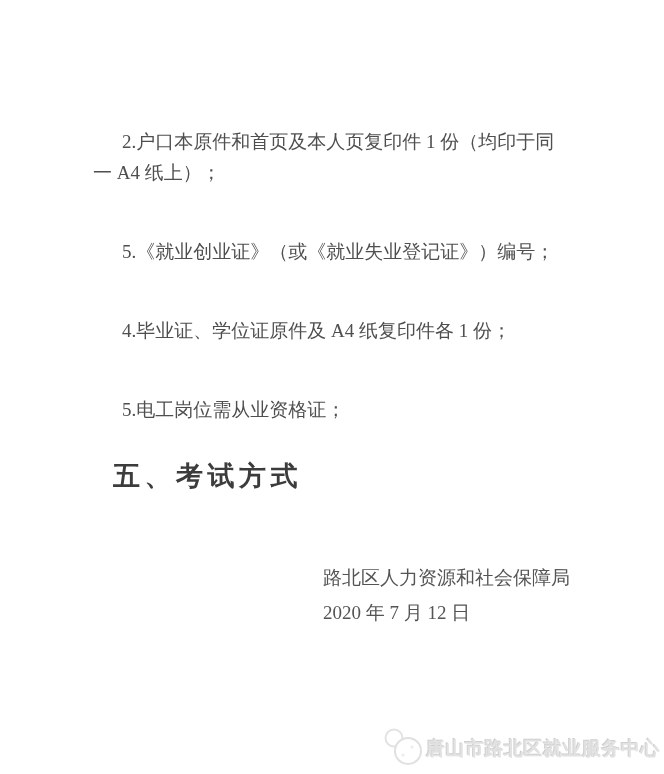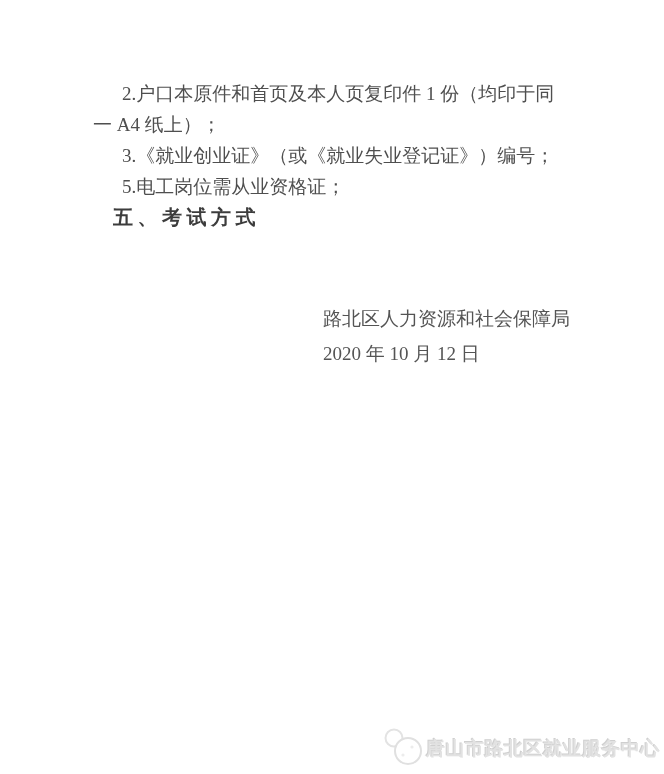--- a/index.html
+++ b/index.html
@@ -22,28 +22,30 @@
     top: 78px;
     width: 477px;
     font-size: 19px;
     line-height: 31px;
     color: #4f4f4f;
     letter-spacing: 0;
   }
   .doc-body p.body-para {
     text-indent: 29px;
     word-break: break-all;
+    margin-top: 48px;
   }
   .section-heading {
     font-family: Liberation Sans, sans-serif;
     font-weight: bold;
     color: #3c3c3c;
-    font-size: 20px;
+    font-size: 27px;
     letter-spacing: 4.5px;
     margin-left: 20px;
+    margin-top: 36px;
   }
   .signature-block {
     margin-top: 68px;
     margin-left: auto;
     margin-right: 0;
     width: fit-content;
     line-height: 35px;
     color: #545454;
   }
   .footer {
@@ -68,29 +70,30 @@
     white-space: nowrap;
   }
 </style>
 </head>
 <body>
 
 <div class="page">
 
   <div class="doc-body">
     <p class="body-para">2.户口本原件和首页及本人页复印件 1 份（均印于同一 A4 纸上）；</p>
-    <p class="body-para">3.《就业创业证》（或《就业失业登记证》）编号；</p>
+    <p class="body-para">5.《就业创业证》（或《就业失业登记证》）编号；</p>
+    <p class="body-para">4.毕业证、学位证原件及 A4 纸复印件各 1 份；</p>
     <p class="body-para">5.电工岗位需从业资格证；</p>
 
     <p class="section-heading">五、考试方式</p>
 
 
     <div class="signature-block">
       <div>路北区人力资源和社会保障局</div>
-      <div>2020 年 10 月 12 日</div>
+      <div>2020 年 7 月 12 日</div>
     </div>
   </div>
 
   <div class="footer">
     <svg class="footer-logo" viewBox="0 0 44 44">
       <circle cx="12" cy="11" r="8.5" fill="none" stroke="#e3e3e3" stroke-width="2"></circle>
       <circle cx="26" cy="24" r="13" fill="#ffffff" stroke="#e0e0e0" stroke-width="2"></circle>
       <circle cx="21" cy="28" r="1.6" fill="#ececec"></circle>
       <circle cx="30" cy="20" r="1.6" fill="#ececec"></circle>
     </svg>

